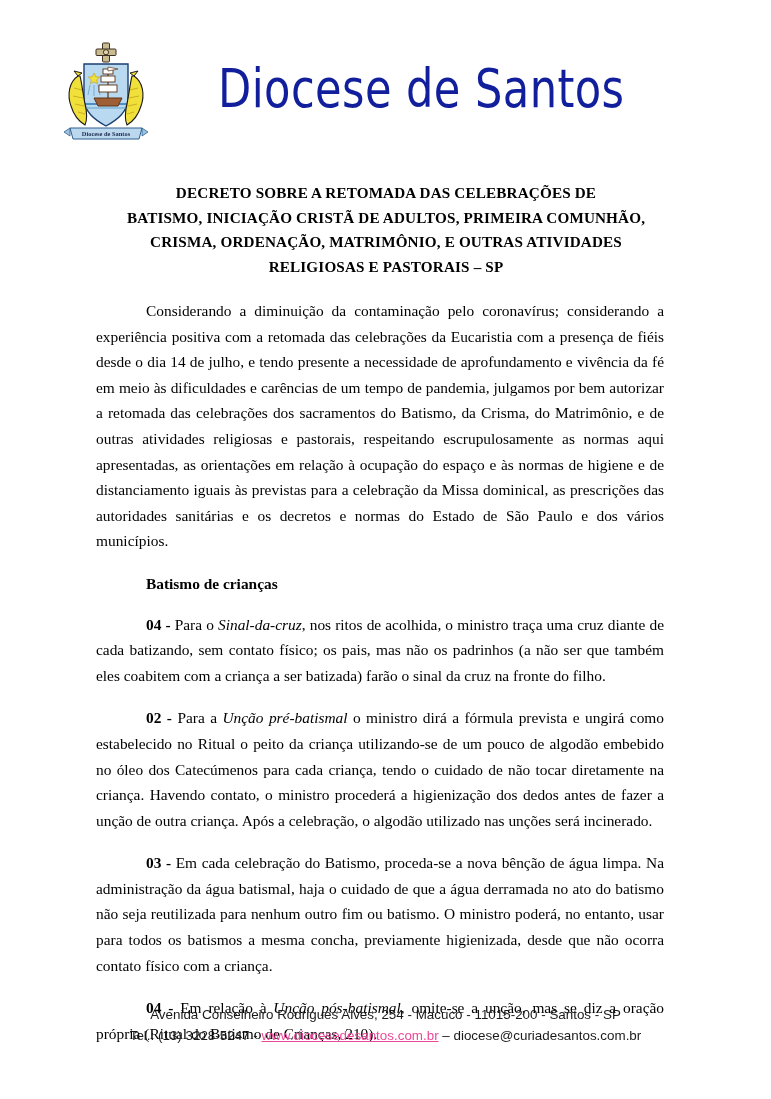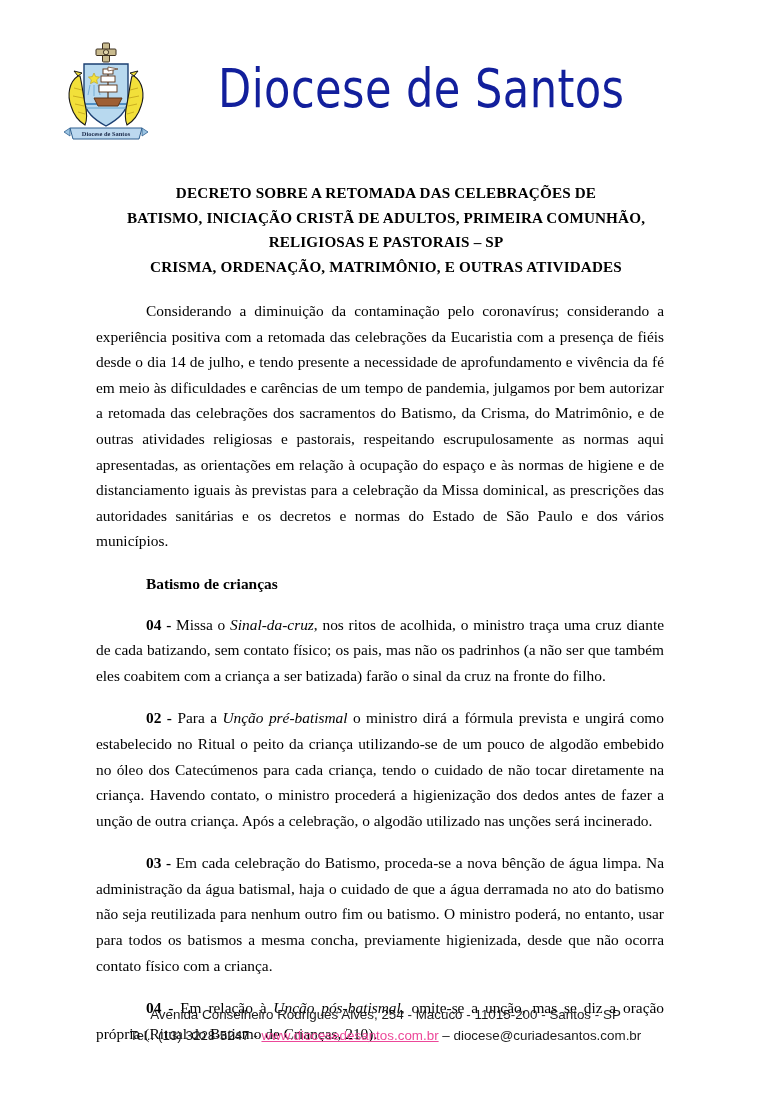--- a/index.html
+++ b/index.html
@@ -172,32 +172,32 @@
       <text x="50" y="96" font-family="Liberation Serif, serif" font-size="6.4" font-weight="bold" text-anchor="middle" fill="#1b2a4a">Diocese de Santos</text>
     </svg>
   </div>
 
   <div class="org-title">Diocese de Santos</div>
 </div>
 
 <div class="doc-title">
   <span class="tline">DECRETO SOBRE A RETOMADA DAS CELEBRAÇÕES DE</span>
   <span class="tline">BATISMO, INICIAÇÃO CRISTÃ DE ADULTOS, PRIMEIRA COMUNHÃO,</span>
+  <span class="tline">CRISMA, ORDENAÇÃO, MATRIMÔNIO, E OUTRAS ATIVIDADES</span>
   <span class="tline">RELIGIOSAS E PASTORAIS – SP</span>
-  <span class="tline">CRISMA, ORDENAÇÃO, MATRIMÔNIO, E OUTRAS ATIVIDADES</span>
 </div>
 
 <div class="content">
 
   <p class="para">Considerando a diminuição da contaminação pelo coronavírus; considerando a experiência positiva com a retomada das celebrações da Eucaristia com a presença de fiéis desde o dia 14 de julho, e tendo presente a necessidade de aprofundamento e vivência da fé em meio às dificuldades e carências de um tempo de pandemia, julgamos por bem autorizar a retomada das celebrações dos sacramentos do Batismo, da Crisma, do Matrimônio, e de outras atividades religiosas e pastorais, respeitando escrupulosamente as normas aqui apresentadas, as orientações em relação à ocupação do espaço e às normas de higiene e de distanciamento iguais às previstas para a celebração da Missa dominical, as prescrições das autoridades sanitárias e  os decretos e normas do Estado de São Paulo e dos vários municípios.</p>
 
   <p class="sec-heading">Batismo de crianças</p>
 
   <p class="para">
-    <span class="num">04 - </span><span>Missa o </span><span class="it">Sinal-da-cruz</span><span>, nos ritos de acolhida, o ministro traça uma cruz diante de cada batizando, sem contato físico; os pais, mas não os padrinhos (a não ser que também eles coabitem com a criança a ser batizada) farão o sinal da cruz na fronte do filho.</span>
+    <span class="num">04 - </span><span>Para o </span><span class="it">Sinal-da-cruz</span><span>, nos ritos de acolhida, o ministro traça uma cruz diante de cada batizando, sem contato físico; os pais, mas não os padrinhos (a não ser que também eles coabitem com a criança a ser batizada) farão o sinal da cruz na fronte do filho.</span>
   </p>
 
   <p class="para">
     <span class="num">02 - </span><span>Para a </span><span class="it">Unção pré-batismal</span><span> o ministro dirá a fórmula prevista e ungirá como estabelecido no Ritual o peito da criança utilizando-se de um pouco de algodão embebido no óleo dos Catecúmenos para cada criança, tendo o cuidado de não tocar diretamente na criança. Havendo contato, o ministro procederá a higienização dos dedos antes de fazer a unção de outra criança. Após a celebração, o algodão utilizado nas unções será incinerado.</span>
   </p>
 
   <p class="para">
     <span class="num">03 - </span><span>Em cada celebração do Batismo, proceda-se a nova bênção de água limpa. Na administração da água batismal, haja o cuidado de que a água derramada no ato do batismo não seja reutilizada para nenhum outro fim ou batismo. O ministro poderá, no entanto, usar para todos os batismos a mesma concha, previamente higienizada, desde que não ocorra contato físico com a criança.</span><span class="it"></span><span></span>
   </p>
 

